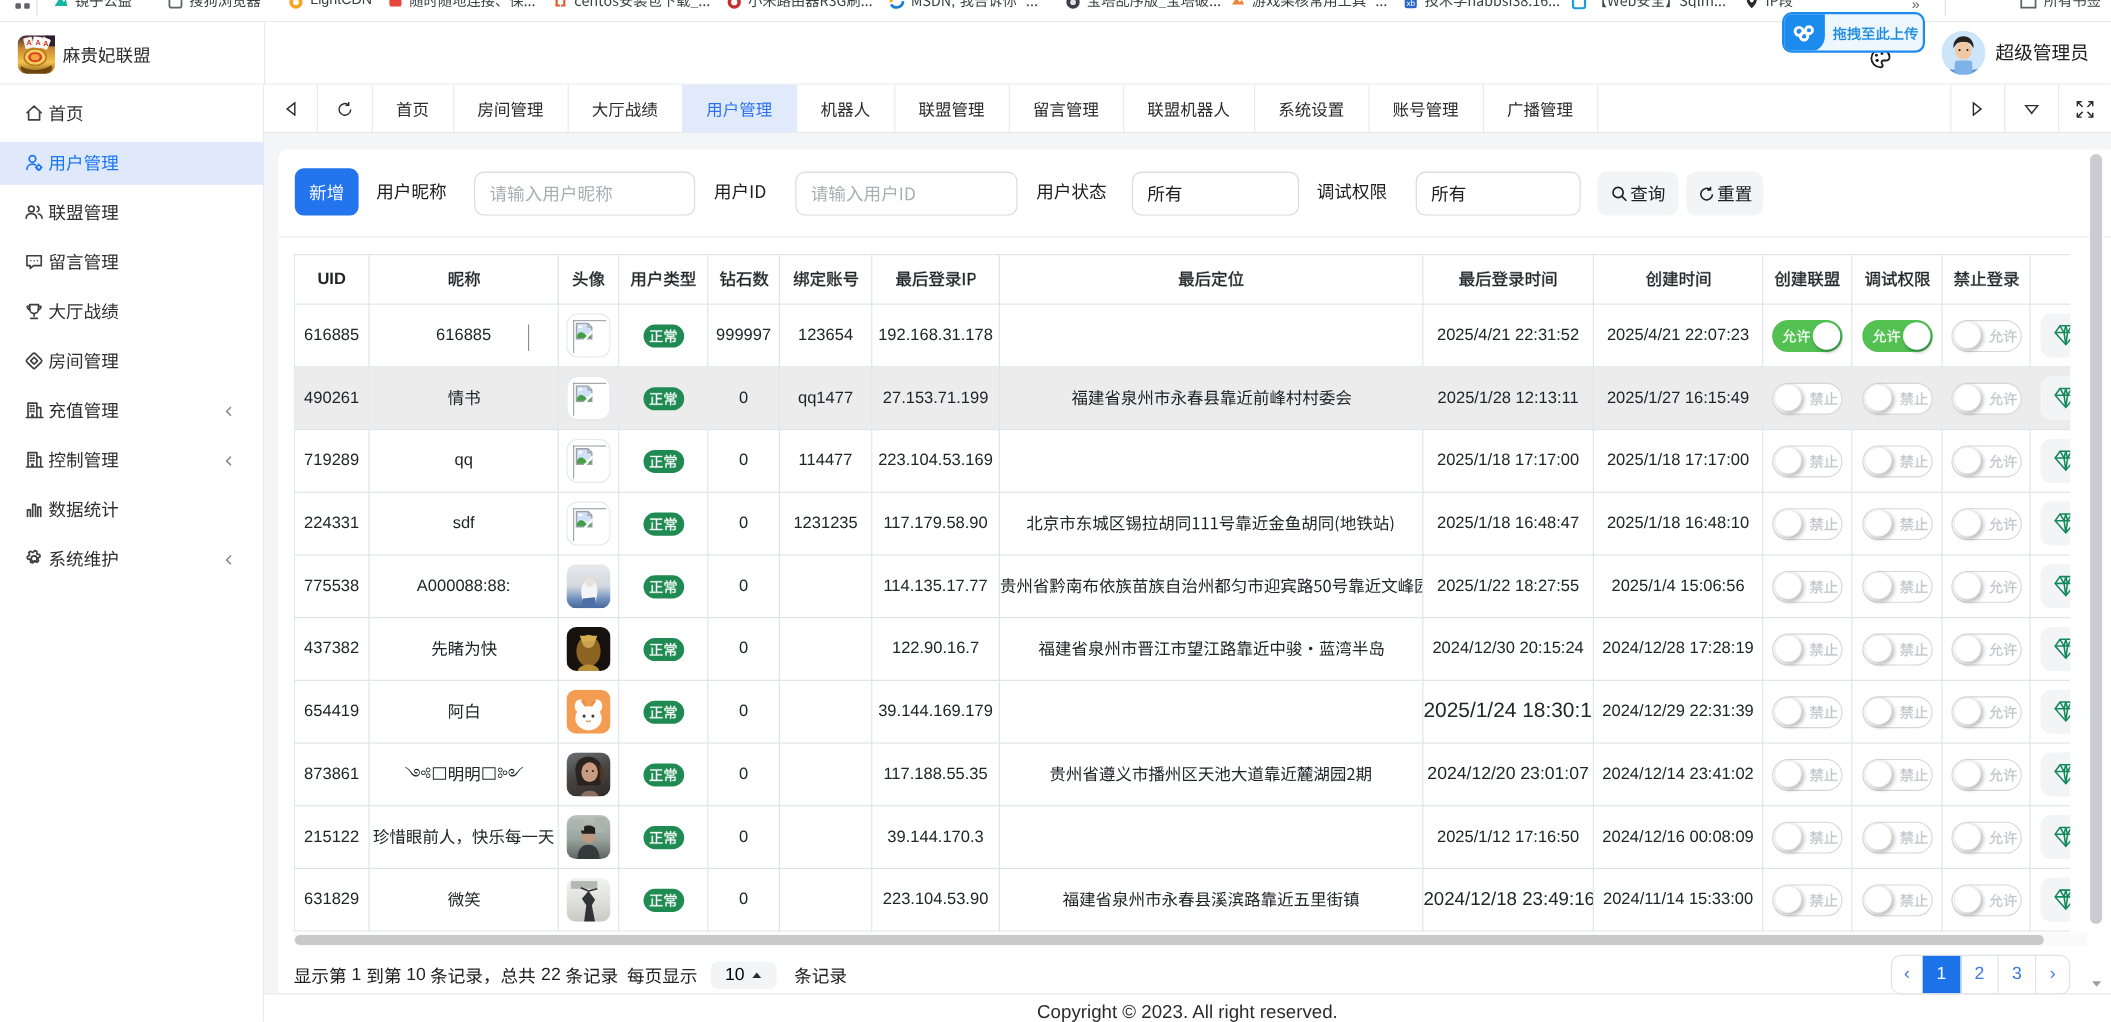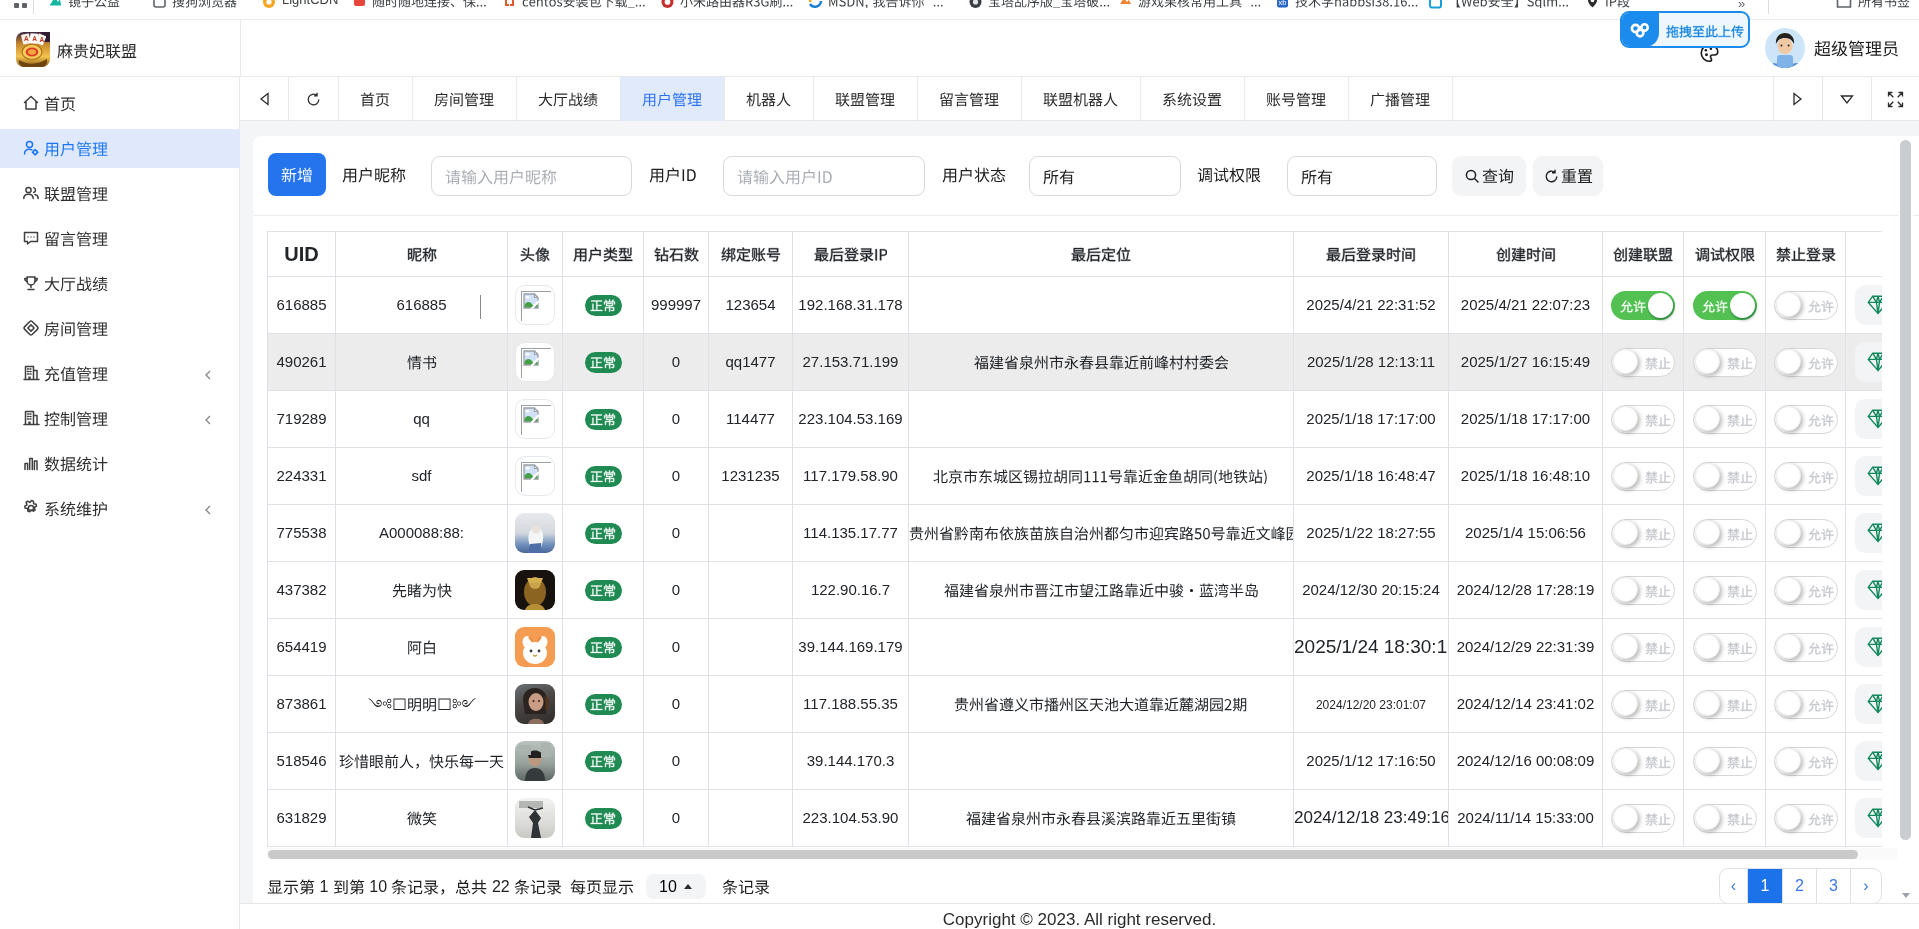--- a/index.html
+++ b/index.html
@@ -963,21 +963,21 @@
         <col style="width:385px">
         <col style="width:155px">
         <col style="width:154px">
         <col style="width:81px">
         <col style="width:82px">
         <col style="width:80px">
         <col style="width:102px">
       </colgroup>
       <tbody>
         <tr style="height:45px">
-          <td class="th"><span style="font-size:20px;font-weight:bold">UID</span></td>
+          <td class="th"><span style="font-size:15px;font-weight:bold">UID</span></td>
           <td class="th"><svg class="z b" style="width:30.0px;height:15px;" viewBox="0 -880 2000 1000">
               <use href="#u6635" x="0"></use>
               <use href="#u79f0" x="1000"></use>
             </svg></td>
           <td class="th"><svg class="z b" style="width:30.0px;height:15px;" viewBox="0 -880 2000 1000">
               <use href="#u5934" x="0"></use>
               <use href="#u50cf" x="1000"></use>
             </svg></td>
           <td class="th"><svg class="z b" style="width:60.0px;height:15px;" viewBox="0 -880 4000 1000">
               <use href="#u7528" x="0"></use>
@@ -1507,21 +1507,21 @@
               <use href="#u5927" x="11000"></use>
               <use href="#u9053" x="12000"></use>
               <use href="#u9760" x="13000"></use>
               <use href="#u8fd1" x="14000"></use>
               <use href="#u9e93" x="15000"></use>
               <use href="#u6e56" x="16000"></use>
               <use href="#u56ed" x="17000"></use>
               <use href="#u32" x="18000"></use>
               <use href="#u671f" x="18555"></use>
             </svg></td>
-          <td><span style="font-size:12px">2024/12/20 23:01:07</span></td>
+          <td><span style="font-size:16px">2024/12/20 23:01:07</span></td>
           <td><span style="font-size:15px">2024/12/14 23:41:02</span></td>
           <td><div style="position:relative;display:inline-block;width:64px;height:29px;background:#fff;border:1px solid #d6d6d6;border-radius:15px;vertical-align:middle"><div class="abs" style="left:33px;top:5px;color:#c3c6cc"><svg class="z b" style="width:26.0px;height:13px;" viewBox="0 -880 2000 1000">
                   <use href="#u7981" x="0"></use>
                   <use href="#u6b62" x="1000"></use>
                 </svg></div><div class="abs" style="left:1px;top:0.5px;width:25px;height:25px;background:#fff;border-radius:50%;border:1px solid #ececec;box-shadow:2px 2px 4px rgba(0,0,0,.28)"></div></div></td>
           <td><div style="position:relative;display:inline-block;width:64px;height:29px;background:#fff;border:1px solid #d6d6d6;border-radius:15px;vertical-align:middle"><div class="abs" style="left:33px;top:5px;color:#c3c6cc"><svg class="z b" style="width:26.0px;height:13px;" viewBox="0 -880 2000 1000">
                   <use href="#u7981" x="0"></use>
                   <use href="#u6b62" x="1000"></use>
                 </svg></div><div class="abs" style="left:1px;top:0.5px;width:25px;height:25px;background:#fff;border-radius:50%;border:1px solid #ececec;box-shadow:2px 2px 4px rgba(0,0,0,.28)"></div></div></td>
           <td><div style="position:relative;display:inline-block;width:64px;height:29px;background:#fff;border:1px solid #d6d6d6;border-radius:15px;vertical-align:middle"><div class="abs" style="left:33px;top:5px;color:#c3c6cc"><svg class="z b" style="width:26.0px;height:13px;" viewBox="0 -880 2000 1000">
@@ -1531,21 +1531,21 @@
           <td style="text-align:left;padding-left:9px"><div class="flexc" style="display:inline-flex;width:46px;height:40px;background:#f3f4f6;border-radius:10px">
               <svg width="24" height="22" viewBox="0 0 27 25">
                 <g fill="none" stroke="#12895c" stroke-width="1.6">
                   <path d="M7.5 2.5h12l5 7-11 12.5-11-12.5z"></path>
                   <path d="M2.5 9.5h22M7.5 2.5l4.2 7 1.8-7 1.8 7 4.2-7M11.7 9.5l1.8 12.5 1.8-12.5"></path>
                 </g>
               </svg>
             </div></td>
         </tr>
         <tr style="height:57px;">
-          <td><span style="font-size:15px">518546</span></td>
+          <td><span style="font-size:15px">215122</span></td>
           <td><svg class="z" style="width:165.0px;height:15px;" viewBox="0 -880 11000 1000">
               <use href="#u73cd" x="0"></use>
               <use href="#u60dc" x="1000"></use>
               <use href="#u773c" x="2000"></use>
               <use href="#u524d" x="3000"></use>
               <use href="#u4eba" x="4000"></use>
               <use href="#uff0c" x="5000"></use>
               <use href="#u5feb" x="6000"></use>
               <use href="#u4e50" x="7000"></use>
               <use href="#u6bcf" x="8000"></use>

